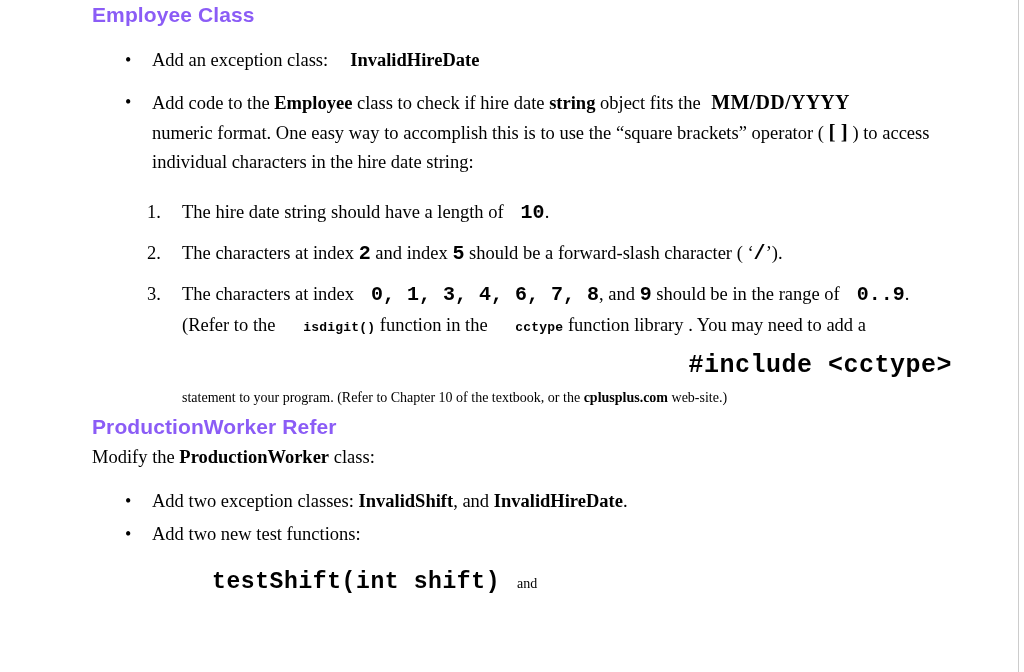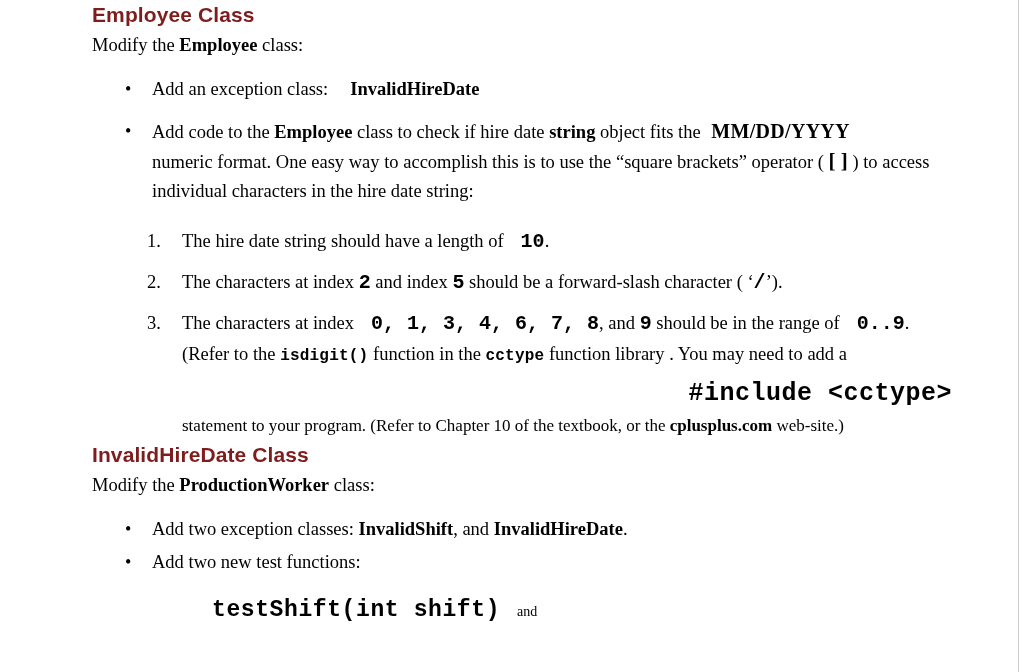--- a/index.html
+++ b/index.html
@@ -38,21 +38,21 @@
     position: absolute;
     left: 92px;
     top: 0;
     width: 860px;
   }
 
   h1.doc-heading {
     font-family: "Liberation Sans", "DejaVu Sans", sans-serif;
     font-size: 21px;
     font-weight: bold;
-    color: #7f1d1d;
+    color: #8b5cf6;
     margin: 0;
     padding: 0;
     line-height: 30px;
     letter-spacing: 0.1px;
   }
   .heading-1 { padding-top: 5px; }
   .heading-2 { padding-top: 27px; }
 
   p.lead {
     font-size: 18.5px;
@@ -111,22 +111,23 @@
     line-height: 30px;
   }
   .mono-num {
     font-family: "Liberation Mono", "DejaVu Sans Mono", monospace;
     font-weight: bold;
     font-size: 20px;
   }
   .mono-code {
     font-family: "Liberation Mono", "DejaVu Sans Mono", monospace;
     font-weight: bold;
-    font-size: 16px;
+    font-size: 13px;
     letter-spacing: 0.2px;
+    margin-left: 23px;
   }
   .bracket-op {
     font-family: "Liberation Serif", "DejaVu Serif", serif;
     font-weight: bold;
     font-size: 21px;
   }
   .slash-char {
     font-family: "Liberation Mono", "DejaVu Sans Mono", monospace;
     font-weight: bold;
     font-size: 20px;
@@ -142,21 +143,21 @@
     font-family: "Liberation Mono", "DejaVu Sans Mono", monospace;
     font-weight: bold;
     font-size: 25px;
     text-align: right;
     padding: 8px 0 4px 0;
     margin: 0;
     letter-spacing: 0.5px;
   }
 
   .sub-para {
-    font-size: 17px;
+    font-size: 14px;
     line-height: 28px;
     margin: 0;
     padding-left: 90px;
   }
 
   .func-block {
     padding-left: 120px;
     padding-top: 17px;
   }
   .func-line {
@@ -181,21 +182,20 @@
 <body>
 
 <div class="page">
 
   <div class="page-edge-rule"></div>
 
   <div class="content">
 
     <h1 class="doc-heading heading-1">Employee Class</h1>
 
-    <p class="lead"><span>Modify the </span><b>Employee</b><span> class:</span></p>
 
     <ul class="bullets">
 
       <li>
         <span class="bullet-dot">•</span><span>Add an exception class:</span><span class="sp-wide"></span><span class="sp-wide"></span><b>InvalidHireDate</b>
       </li>
 
       <li>
         <span class="bullet-dot">•</span><span>Add code to the </span><b>Employee</b><span> class to check if hire date </span><b>string</b><span> object fits the </span><span class="sp"></span><span class="fmt-big">MM/DD/YYYY</span><br><span>numeric format.  One easy way to accomplish this is to use the “square brackets” operator ( </span><span class="bracket-op">[   ]</span><span> ) to access individual characters in the hire date string:</span>
       </li>
@@ -215,21 +215,21 @@
       <li>
         <span class="num-marker">3.</span><span>The characters at index</span><span class="sp-wide"></span><span class="sp"></span><span class="mono-num" id="idx-list">0, 1, 3, 4, 6, 7, 8</span><span>, and </span><span class="mono-num">9</span><span> should be in the range of</span><span class="sp-wide"></span><span class="sp"></span><span class="mono-num">0..9</span><span>.  (Refer to the </span><span class="mono-code">isdigit()</span><span> function in the </span><span class="mono-code">cctype</span><span> function library .   You may need to add a</span>
       </li>
 
     </ol>
 
     <div class="code-block">#include &lt;cctype&gt;</div>
 
     <p class="sub-para"><span>statement to your program.  (Refer to Chapter 10 of the textbook, or the </span><b>cplusplus.com</b><span> web-site.)</span></p>
 
-    <h1 class="doc-heading heading-2">InvalidHireDate Class</h1>
+    <h1 class="doc-heading heading-2">ProductionWorker Refer</h1>
 
     <p class="lead"><span>Modify the </span><b>ProductionWorker</b><span> class:</span></p>
 
     <ul class="bullets tight">
 
       <li>
         <span class="bullet-dot">•</span><span>Add two exception classes:  </span><b>InvalidShift</b><span>, and </span><b>InvalidHireDate</b><span>.</span>
       </li>
 
       <li>

